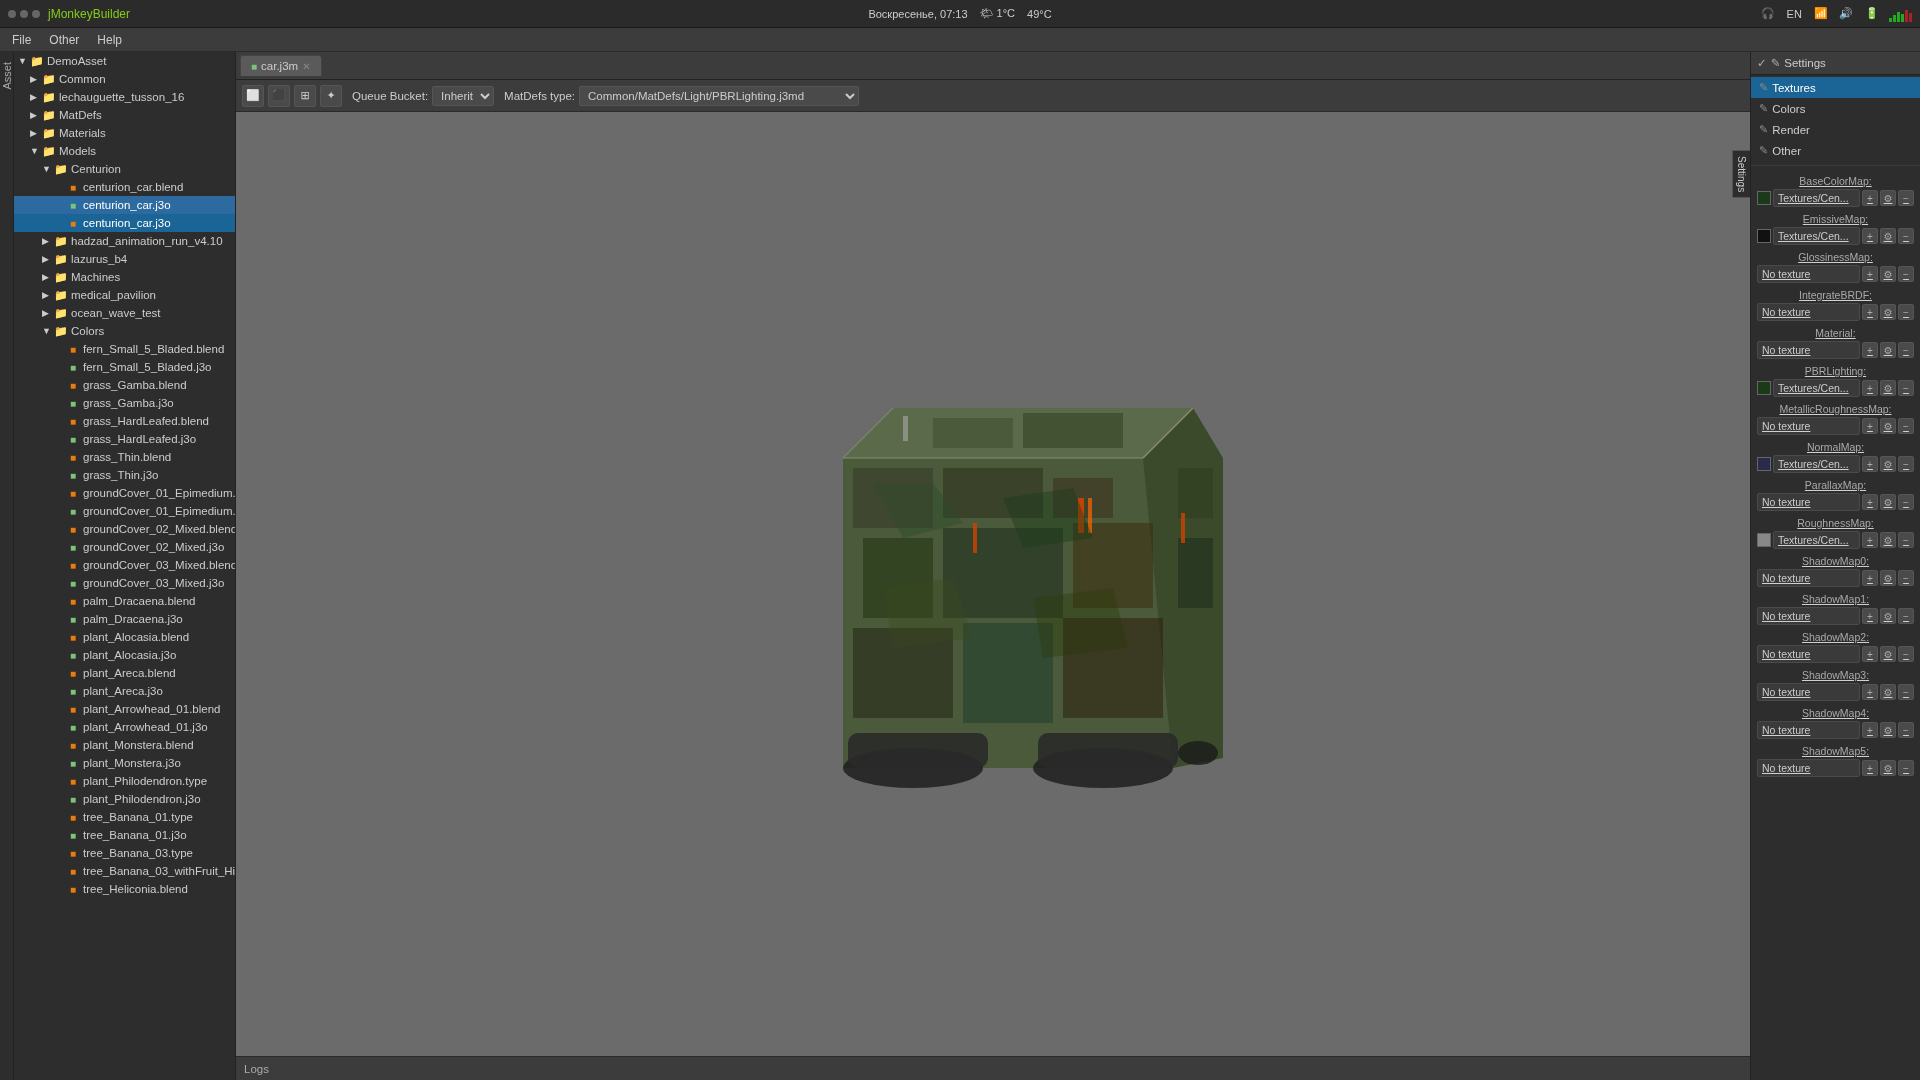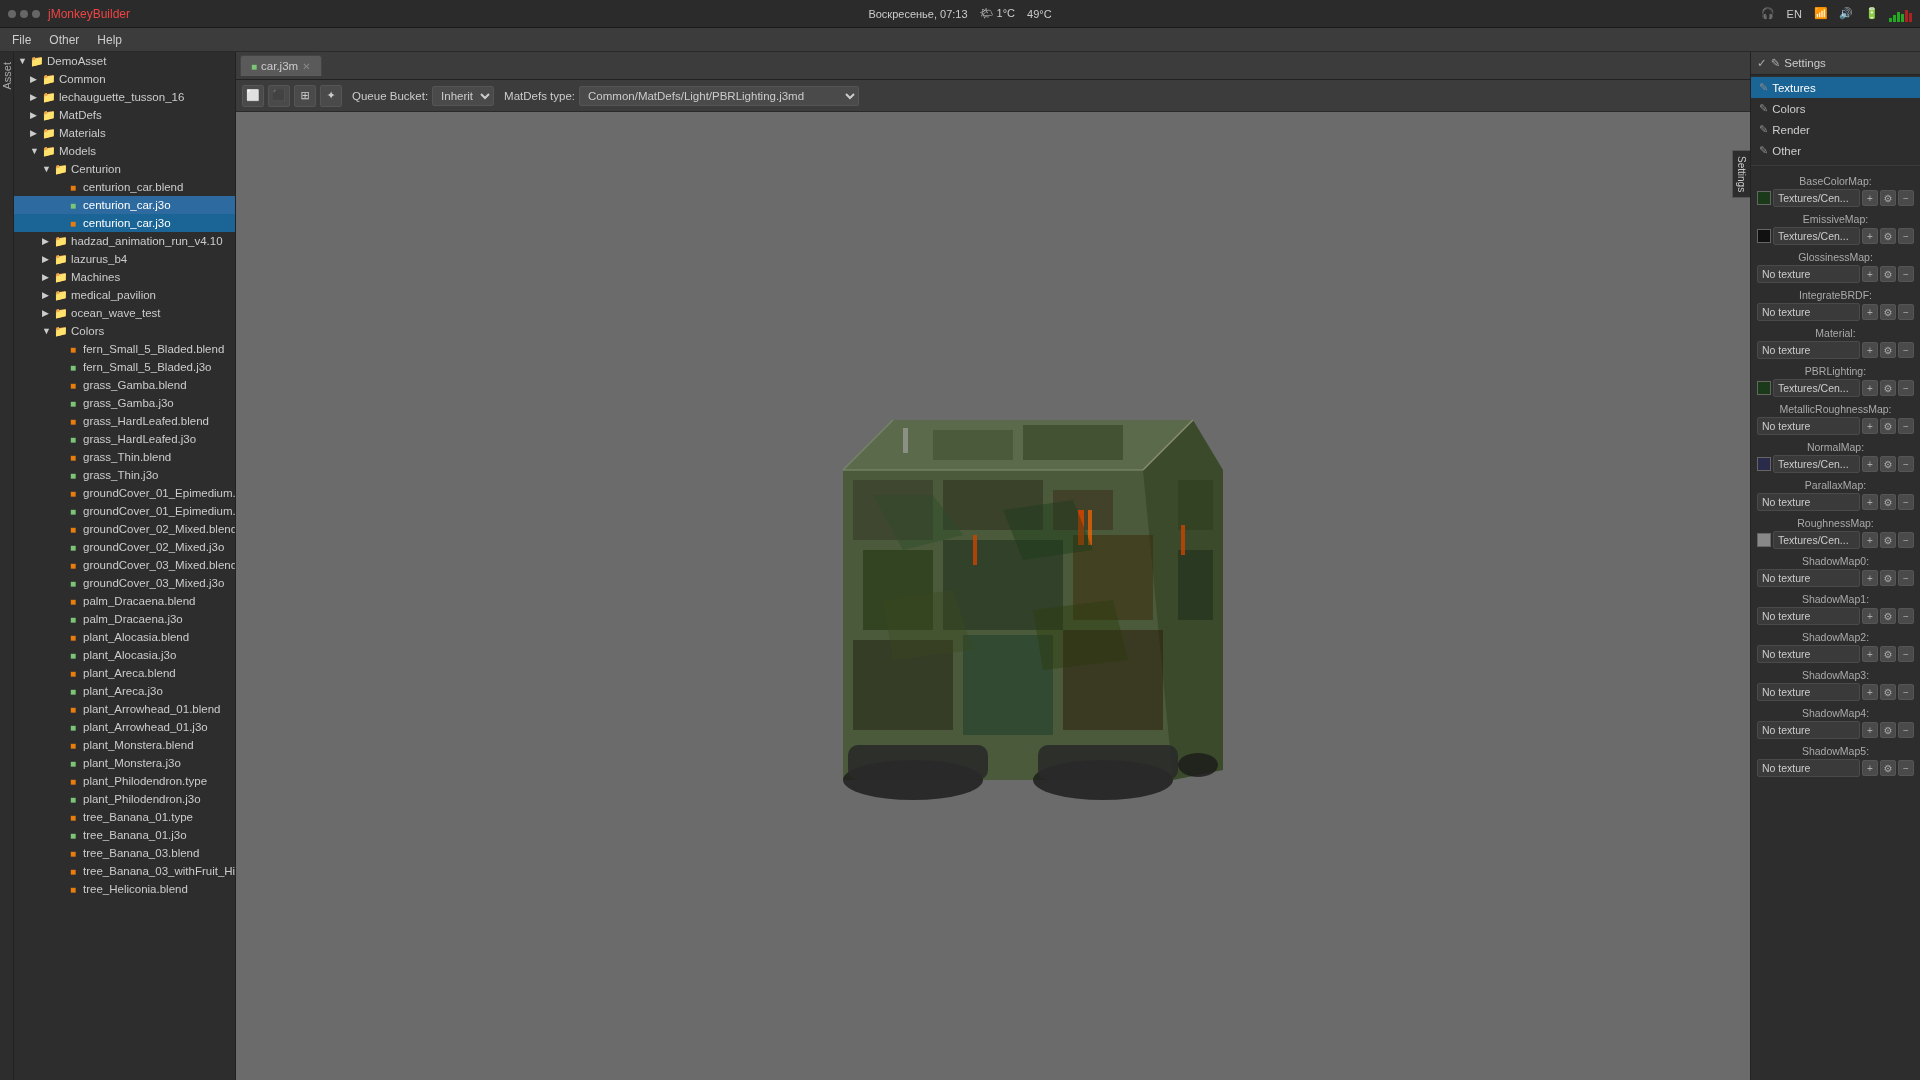--- a/index.html
+++ b/index.html
@@ -5,21 +5,21 @@
     * { box-sizing: border-box; margin: 0; padding: 0; }
     body { font-family: 'Segoe UI', Arial, sans-serif; font-size: 12px; background: #3c3c3c; color: #d0d0d0; overflow: hidden; width: 1920px; height: 1080px; }
 
     
     #titlebar { height: 28px; background: #2b2b2b; display: flex; align-items: center; padding: 0 8px; justify-content: space-between; border-bottom: 1px solid #1a1a1a; }
     #titlebar-left { display: flex; align-items: center; gap: 8px; }
     #titlebar-center { position: absolute; left: 50%; transform: translateX(-50%); display: flex; align-items: center; gap: 12px; font-size: 11px; color: #ccc; }
     #titlebar-right { display: flex; align-items: center; gap: 8px; font-size: 11px; color: #ccc; margin-left: auto; }
     .titlebar-dots { display: flex; gap: 4px; }
     .dot { width: 8px; height: 8px; border-radius: 50%; background: #666; }
-    .app-title { font-size: 12px; color: #ef4444; font-weight: 500; }
+    .app-title { font-size: 12px; color: #84cc16; font-weight: 500; }
 
     
     #menubar { height: 24px; background: #3c3c3c; display: flex; align-items: center; padding: 0 4px; border-bottom: 1px solid #2a2a2a; gap: 2px; }
     .menu-item { padding: 2px 8px; color: #ccc; cursor: pointer; font-size: 12px; border-radius: 2px; }
 
     
     #main { display: flex; height: calc(1080px - 52px); }
 
     
     #asset-tab { width: 14px; background: #2d2d2d; border-right: 1px solid #222; display: flex; align-items: flex-start; justify-content: center; padding-top: 4px; }
@@ -68,21 +68,21 @@
     #rightpanel { width: 170px; background: #2d2d2d; border-left: 1px solid #222; display: flex; flex-direction: column; overflow: hidden; }
 
     
     #settings-header { padding: 4px 6px; background: #3c3c3c; border-bottom: 1px solid #222; display: flex; align-items: center; gap: 4px; font-size: 11.5px; color: #ccc; }
     #settings-nav { display: flex; flex-direction: column; padding: 2px 0; }
     .settings-nav-item { display: flex; align-items: center; gap: 4px; padding: 4px 8px; font-size: 11.5px; color: #ccc; cursor: pointer; }
     .settings-nav-item.active { background: #1a6496; color: #fff; }
     .nav-icon { font-size: 11px; color: #888; }
 
     
-    #properties { flex: 1; overflow-y: auto; padding: 4px 0; }
+    #properties { flex: 1; overflow-y: auto; padding: 4px 0; text-decoration: underline; }
     #properties::-webkit-scrollbar { width: 6px; }
     #properties::-webkit-scrollbar-track { background: #2d2d2d; }
     #properties::-webkit-scrollbar-thumb { background: #555; border-radius: 3px; }
 
     .prop-row { padding: 3px 6px; }
     .prop-label { font-size: 10.5px; color: #aaa; margin-bottom: 2px; text-align: center; }
     .prop-value-row { display: flex; align-items: center; gap: 2px; }
     .prop-value { font-size: 10.5px; color: #ccc; flex: 1; background: #3a3a3a; border: 1px solid #4a4a4a; padding: 2px 4px; border-radius: 2px; white-space: nowrap; overflow: hidden; text-overflow: ellipsis; }
     .prop-thumb { width: 14px; height: 14px; background: #555; border: 1px solid #666; flex-shrink: 0; }
     .prop-btn { width: 16px; height: 16px; background: #4a4a4a; border: 1px solid #555; border-radius: 2px; cursor: pointer; display: flex; align-items: center; justify-content: center; font-size: 10px; color: #aaa; flex-shrink: 0; }
@@ -366,21 +366,21 @@
         <span>tree_Banana_01.type</span>
       </div>
       <div class="tree-item indent-3">
         <span class="tree-arrow"> </span>
         <span class="tree-icon" style="color:#7cc576;">■</span>
         <span>tree_Banana_01.j3o</span>
       </div>
       <div class="tree-item indent-3">
         <span class="tree-arrow"> </span>
         <span class="tree-icon" style="color:#e87d0d;">■</span>
-        <span>tree_Banana_03.blend</span>
+        <span>tree_Banana_03.type</span>
       </div>
       <div class="tree-item indent-3">
         <span class="tree-arrow"> </span>
         <span class="tree-icon" style="color:#e87d0d;">■</span>
         <span>tree_Banana_03_withFruit_Hig</span>
       </div>
       <div class="tree-item indent-3">
         <span class="tree-arrow"> </span>
         <span class="tree-icon" style="color:#e87d0d;">■</span>
         <span>tree_Heliconia.blend</span>
@@ -459,20 +459,23 @@
           <rect x="290" y="75" width="100" height="35" fill="#2a3a1a" opacity="0.5"></rect>
           <rect x="170" y="78" width="5" height="25" fill="#aaaaaa" opacity="0.6"></rect>
 
           <line x1="110" y1="120" x2="410" y2="120" stroke="#7a8a6a" stroke-width="1.5" opacity="0.8"></line>
           <line x1="110" y1="120" x2="160" y2="70" stroke="#7a8a6a" stroke-width="1.5" opacity="0.8"></line>
           <line x1="410" y1="120" x2="460" y2="70" stroke="#9a9a7a" stroke-width="1.5" opacity="0.8"></line>
         </svg>
       </div>
     </div>
 
+    <div id="logsbar">
+      <span>Logs</span>
+    </div>
 
   </div>
 
   <div id="rightpanel">
 
     <div id="settings-header">
       <span style="color:#aaa;">✓</span>
       <span style="color:#aaa;">✎</span>
       <span style="font-weight:500;">Settings</span>
     </div>

